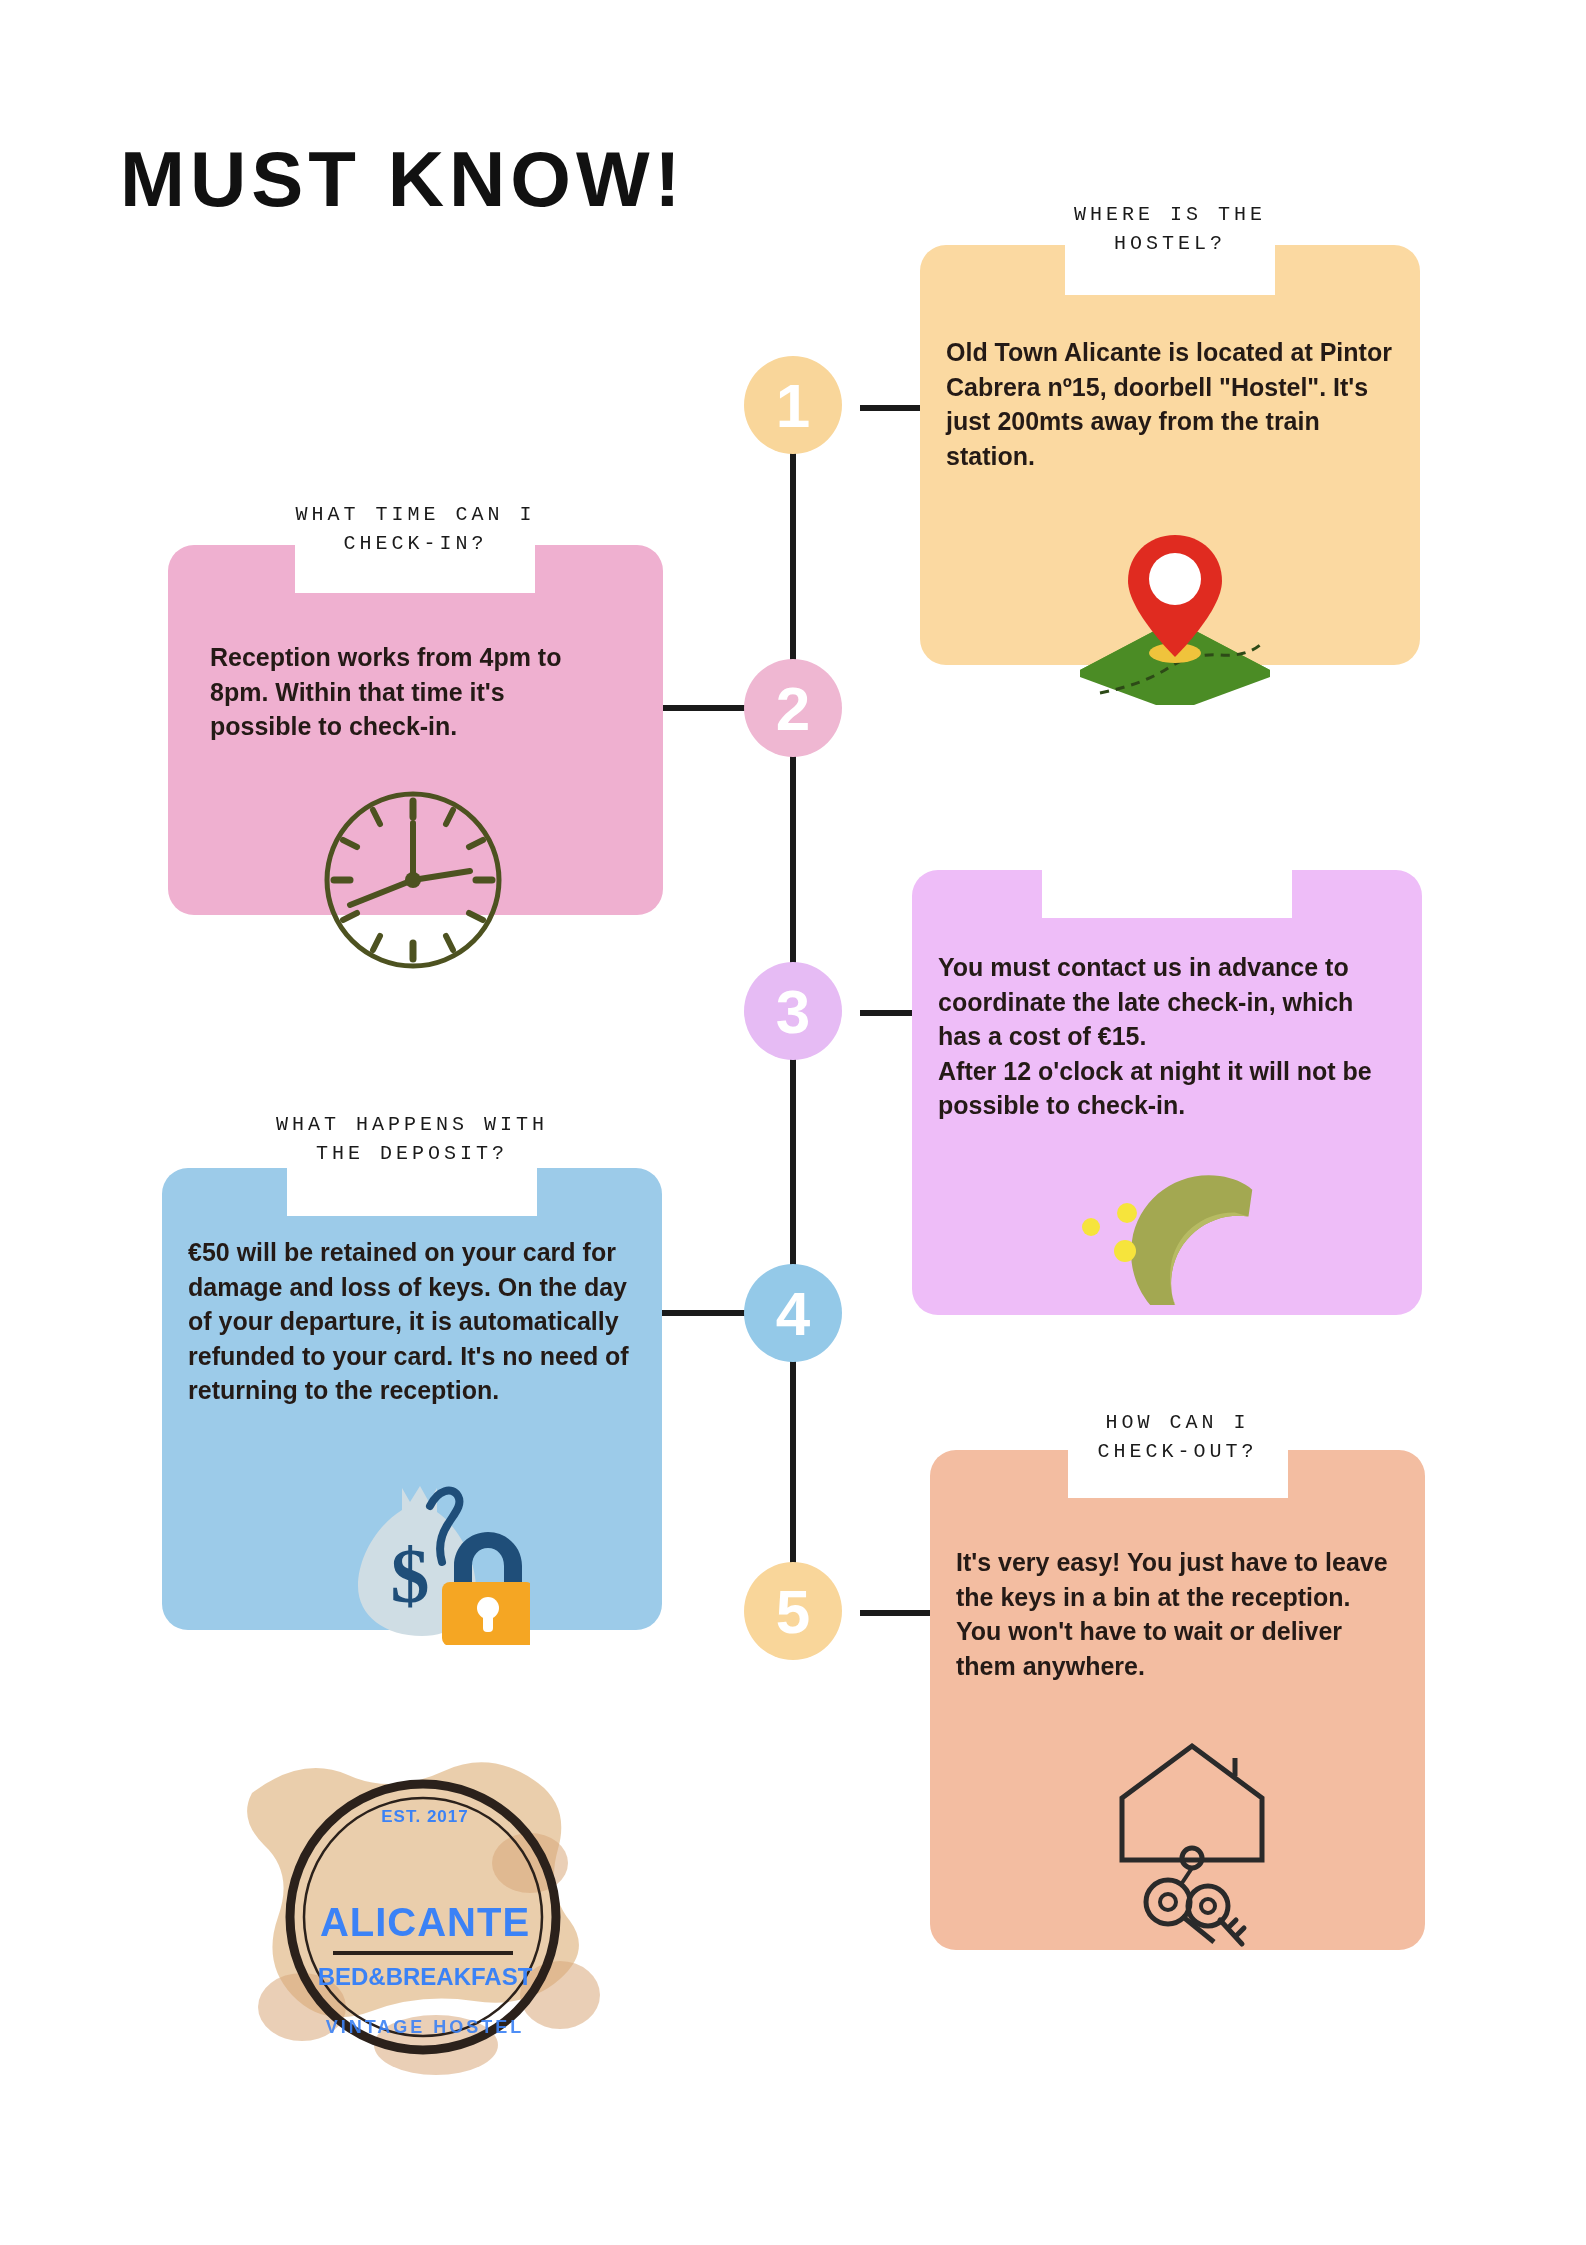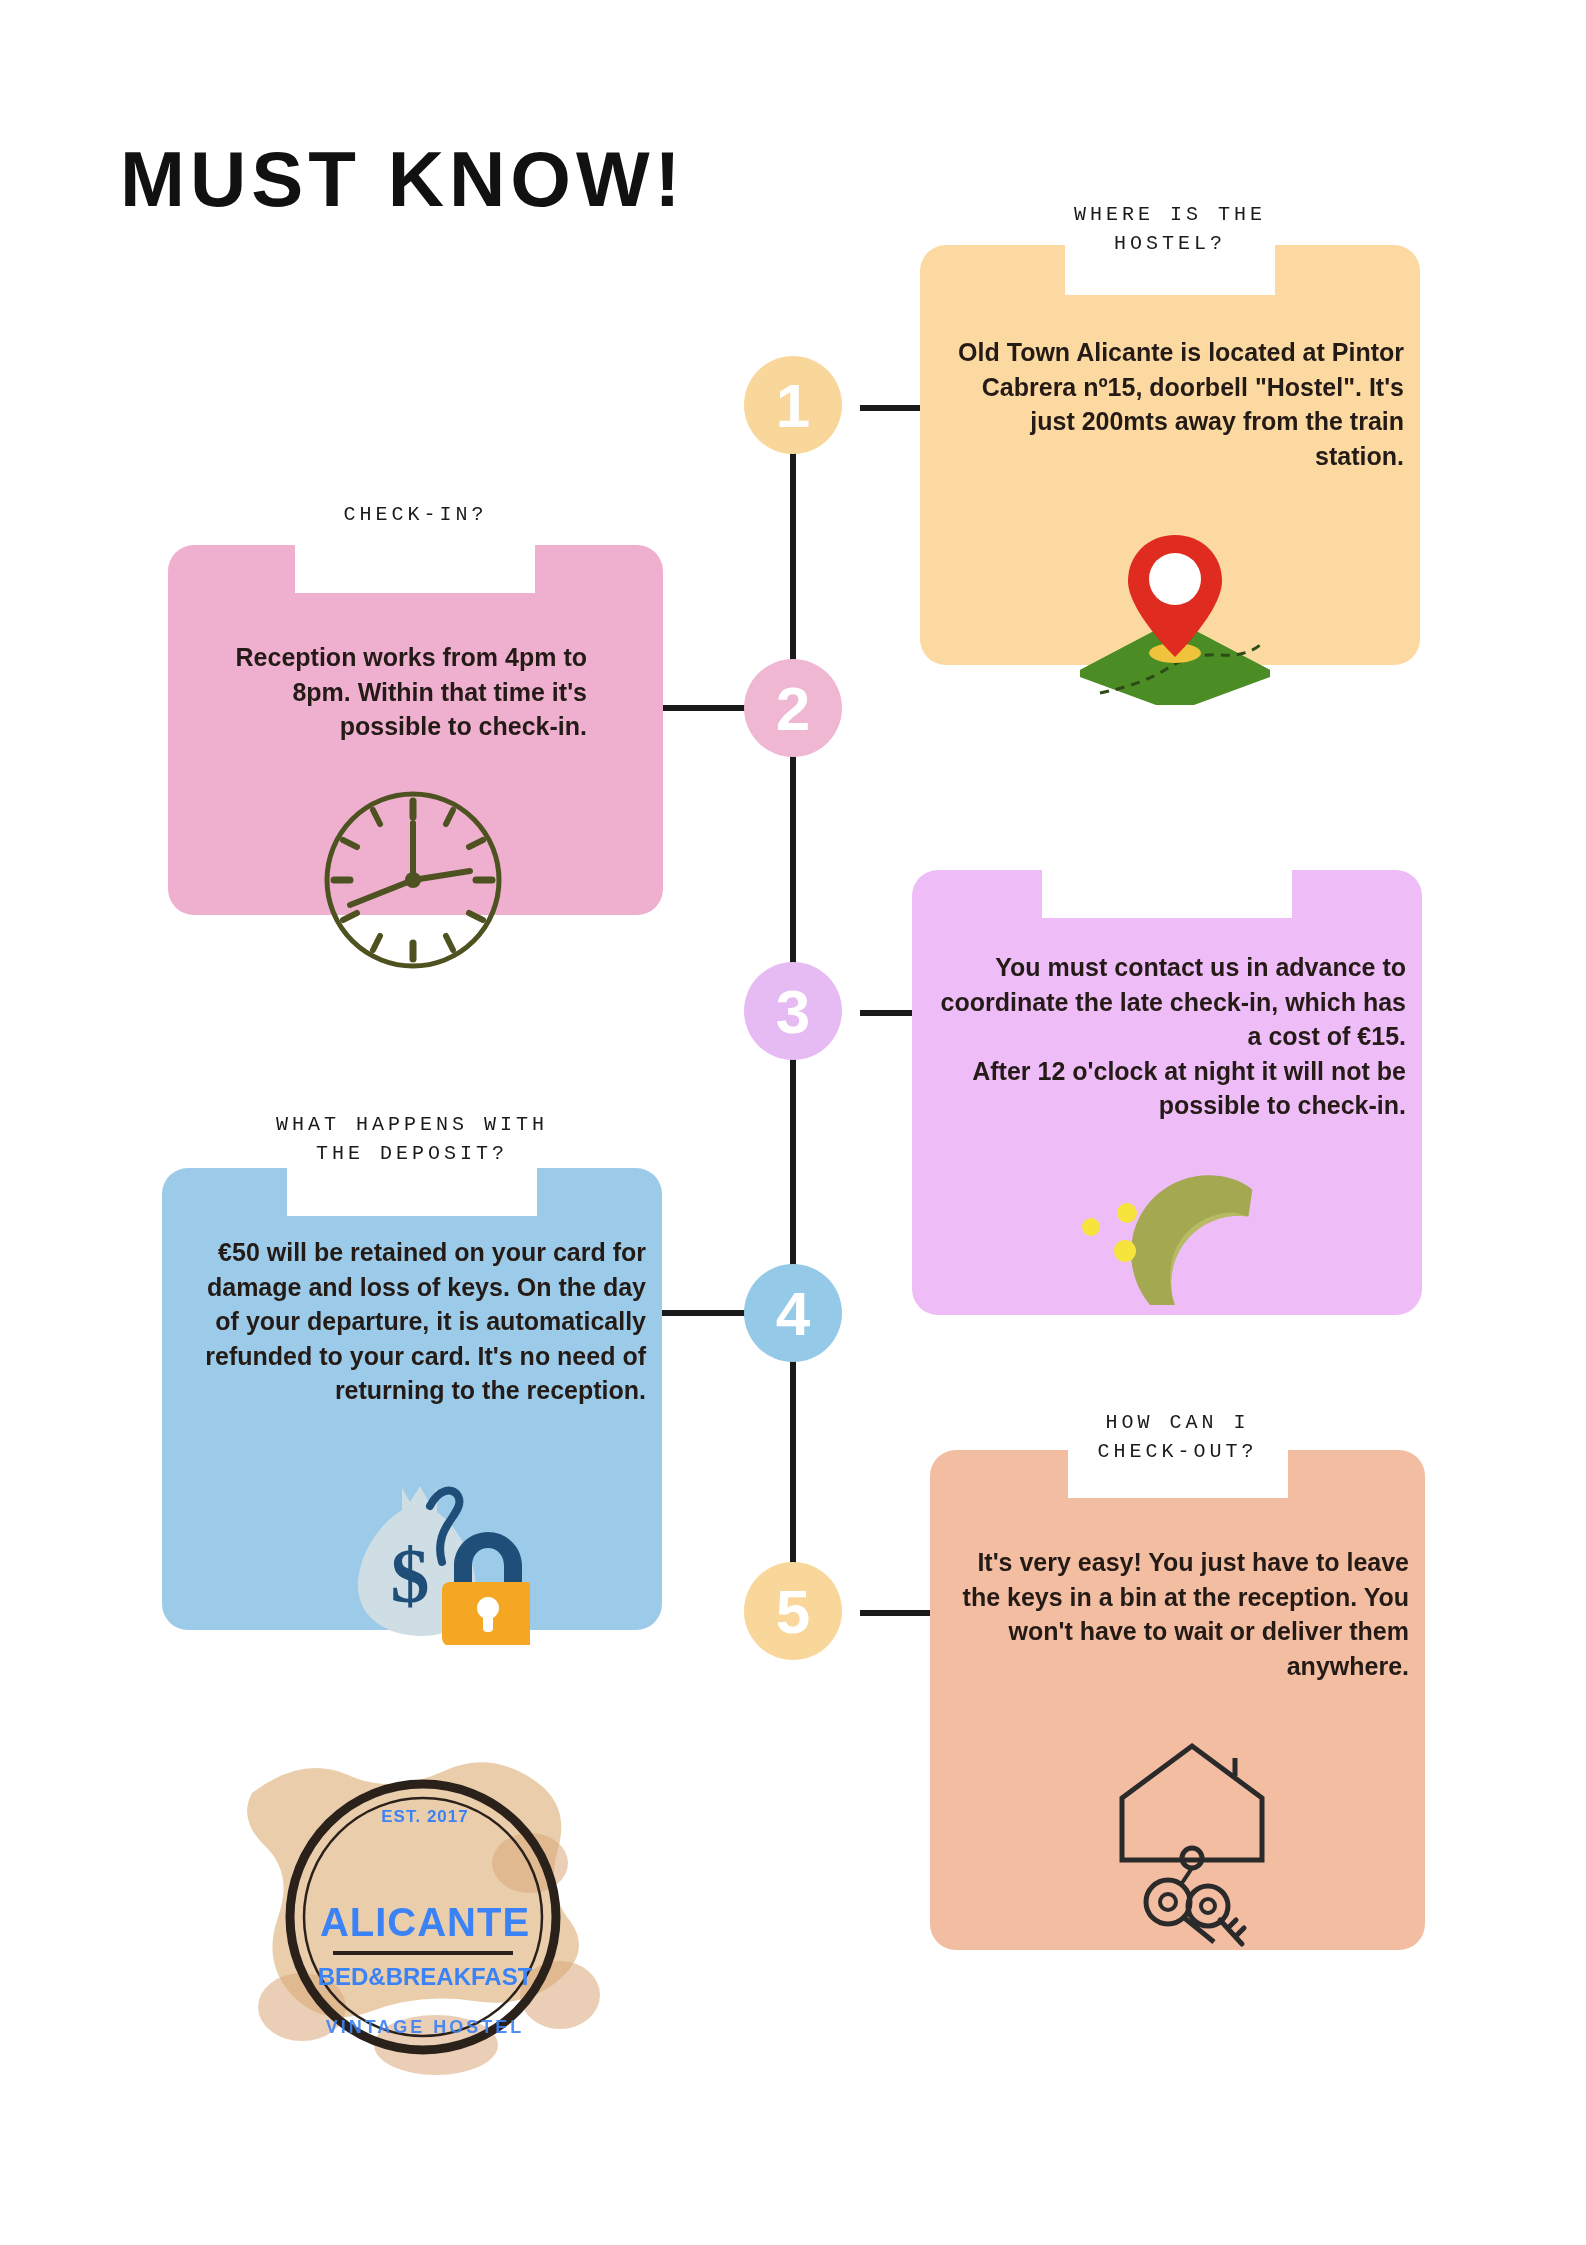--- a/index.html
+++ b/index.html
@@ -46,25 +46,25 @@
   }
   .card-heading{
     position:absolute;left:0;right:0;
     text-align:center;
     font-family:"Liberation Mono", monospace;
     font-size:20px;letter-spacing:4px;color:#1a1a1a;
     line-height:1.45;z-index:4;
   }
   .card-body{
     position:absolute;left:0;right:0;
-    text-align:right;
+    text-align:left;
     font-family:"Liberation Sans", sans-serif;
     font-weight:bold;font-size:25px;line-height:1.38;
     color:#241a16;
-    padding:0 16px;box-sizing:border-box;z-index:4;
+    padding:0 26px;box-sizing:border-box;z-index:4;
   }
   .card-icon{position:absolute;z-index:4;}
 
   
   #logo-wrap{position:absolute;left:230px;top:1745px;width:390px;height:350px;}
   .logo-text{
     position:absolute;left:0;right:0;text-align:center;
     font-family:"Liberation Sans", sans-serif;font-weight:bold;color:#3b82f6;
   }
 </style>
@@ -99,20 +99,21 @@
       <ellipse cx="105" cy="128" rx="26" ry="10" fill="#efc33c"></ellipse>
       <path d="M105 10 C78 10 58 30 58 56 C58 86 105 132 105 132 C105 132 152 86 152 56 C152 30 132 10 105 10 Z" fill="#e02b20"></path>
       <circle cx="105" cy="54" r="26" fill="#ffffff"></circle>
     </svg>
   </div>
 
   <div class="card" style="left:168px;top:545px;width:495px;height:370px;background:#efb0d0;">
   </div>
   <div class="card-notch" style="left:415px;top:545px;width:240px;height:48px;transform:translateX(-50%);"></div>
   <div class="card-heading" style="left:168px;width:495px;top:500px;">
+    <div>WHAT TIME CAN I</div>
     <div>CHECK-IN?</div>
   </div>
   <div class="card-body" style="left:168px;width:419px;top:640px;margin-left:16px;">Reception works from 4pm to 8pm. Within that time it's possible to check-in.</div>
   <div class="card-icon" style="left:318px;top:785px;width:190px;height:190px;">
     <svg viewBox="0 0 190 190" width="190" height="190">
       <circle cx="95" cy="95" r="86" fill="none" stroke="#4d5220" stroke-width="5"></circle>
       <g stroke="#4d5220" stroke-width="7" stroke-linecap="round">
         <line x1="95" y1="16" x2="95" y2="32"></line>
         <line x1="95" y1="158" x2="95" y2="174"></line>
         <line x1="16" y1="95" x2="32" y2="95"></line>

